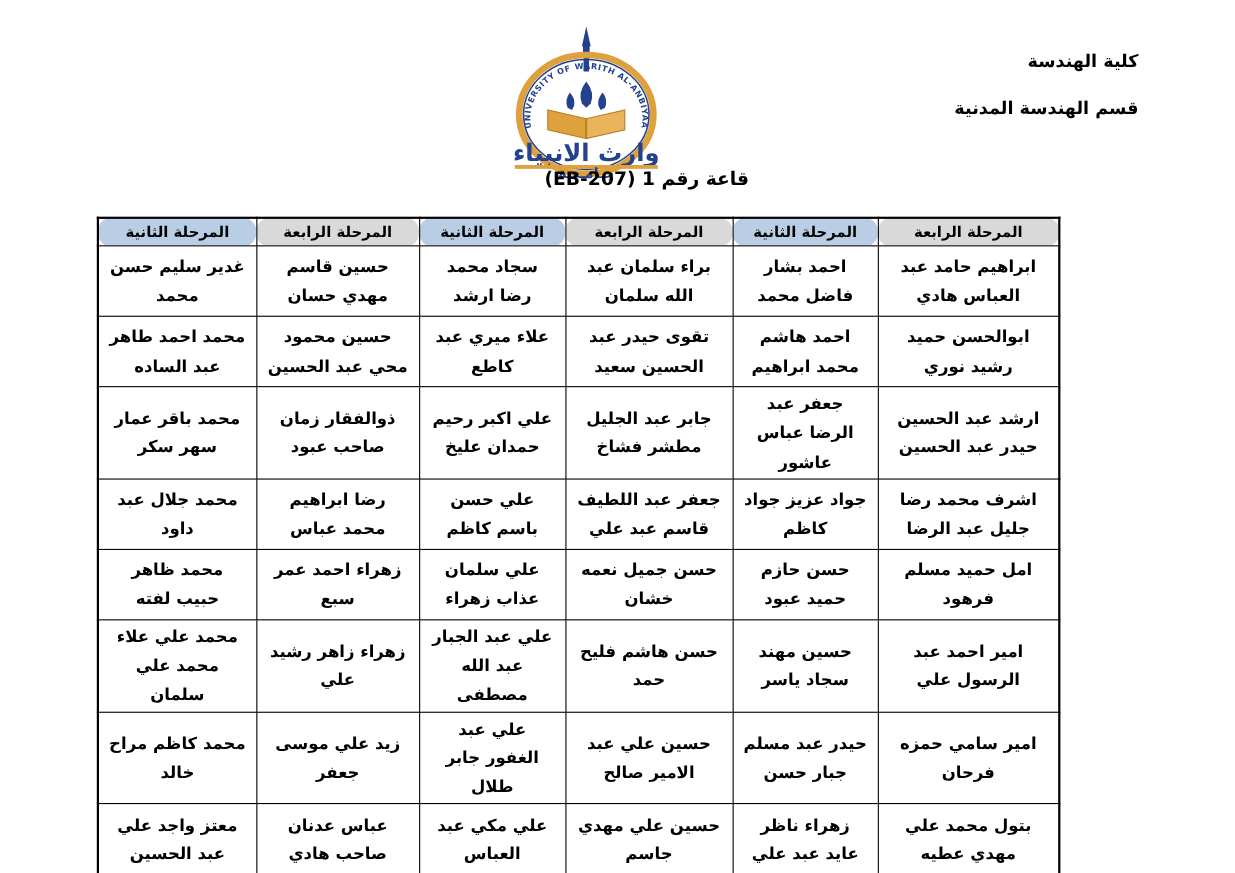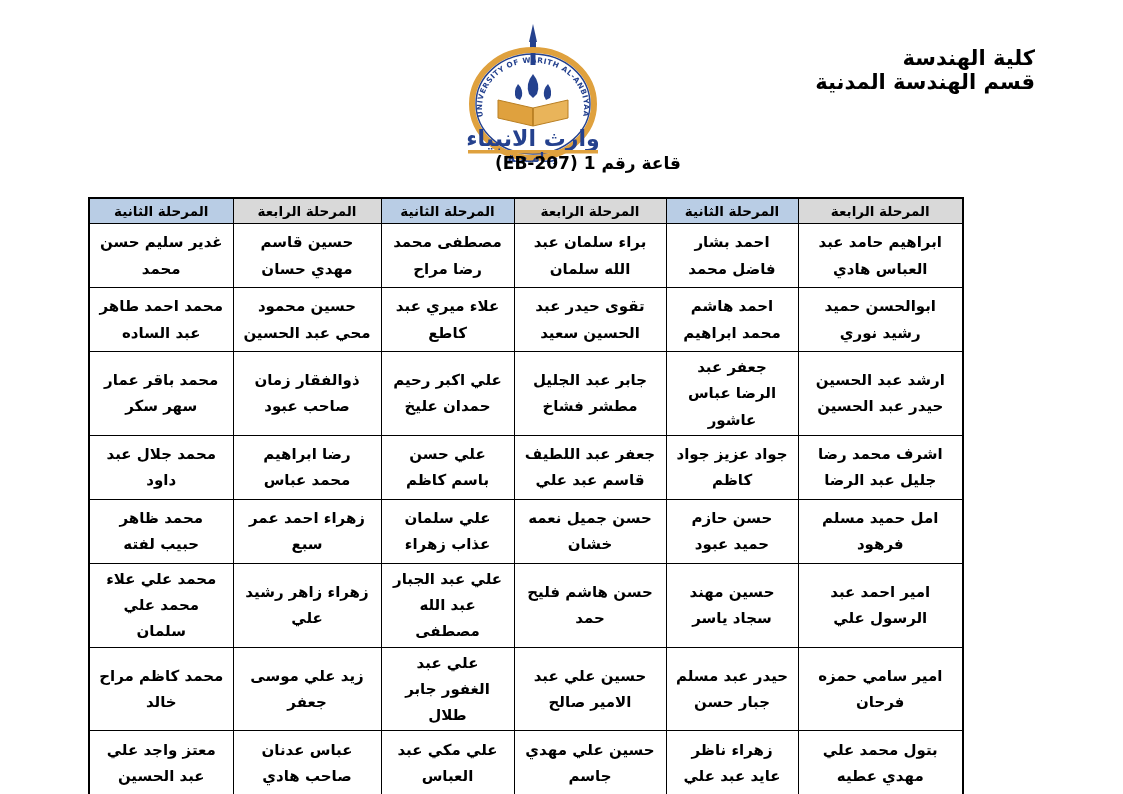--- a/index.html
+++ b/index.html
@@ -7,23 +7,23 @@
     width:1123px;height:794px;
     background:#ffffff;
     position:relative;
     font-family:"DejaVu Sans", sans-serif;
     color:#000;
     overflow:hidden;
   }
   .org-header{
     position:absolute; top:46px; right:88px;
     direction:rtl; text-align:right;
-    font-weight:bold; font-size:21px;
+    font-weight:bold; font-size:16px;
   }
-  .org-header .dept{ }
+  .org-header .dept{ margin-top:24px; }
   .logo-wrap{
     position:absolute; left:440px; top:22px; width:170px; height:142px;
   }
   .hall-title{
     position:absolute; top:153px; left:361px; width:320px;
     direction:rtl; text-align:right;
     font-weight:bold; font-size:17px;
   }
   .table-wrap{
     position:absolute; left:88px; top:197px; width:874px;
@@ -33,21 +33,21 @@
     width:874px; direction:rtl;
     border:2px solid #000;
   }
   table.schedule th, table.schedule td{
     border:1px solid #000;
     text-align:center; vertical-align:middle;
     font-weight:bold;
     overflow:hidden;
   }
   table.schedule th{
-    height:22px; font-size:13.5px; padding:1px 18px;
+    height:22px; font-size:13.5px; padding:1px 18px;border-radius:12px;
   }
   table.schedule td{
     height:59px; font-size:15px; padding:2px 9px; line-height:1.75;
   }
 </style>
 </head>
 <body>
 
 <div class="org-header">
   <div>كلية الهندسة</div>
@@ -112,21 +112,21 @@
           <th style="background: rgb(185, 205, 229);">المرحلة الثانية</th>
           <th style="background: rgb(217, 217, 217);">المرحلة الرابعة</th>
           <th style="background: rgb(185, 205, 229);">المرحلة الثانية</th>
         </tr>
     </thead>
     <tbody>
         <tr>
           <td>ابراهيم حامد عبد العباس هادي</td>
           <td>احمد بشار فاضل محمد</td>
           <td>براء سلمان عبد الله سلمان</td>
-          <td>مصطفى محمد رضا مراح</td>
+          <td>سجاد محمد رضا ارشد</td>
           <td>حسين قاسم مهدي حسان</td>
           <td>غدير سليم حسن محمد</td>
         </tr>
         <tr>
           <td>ابوالحسن حميد رشيد نوري</td>
           <td>احمد هاشم محمد ابراهيم</td>
           <td>تقوى حيدر عبد الحسين سعيد</td>
           <td>علاء ميري عبد كاطع</td>
           <td>حسين محمود محي عبد الحسين</td>
           <td>محمد احمد طاهر عبد الساده</td>

